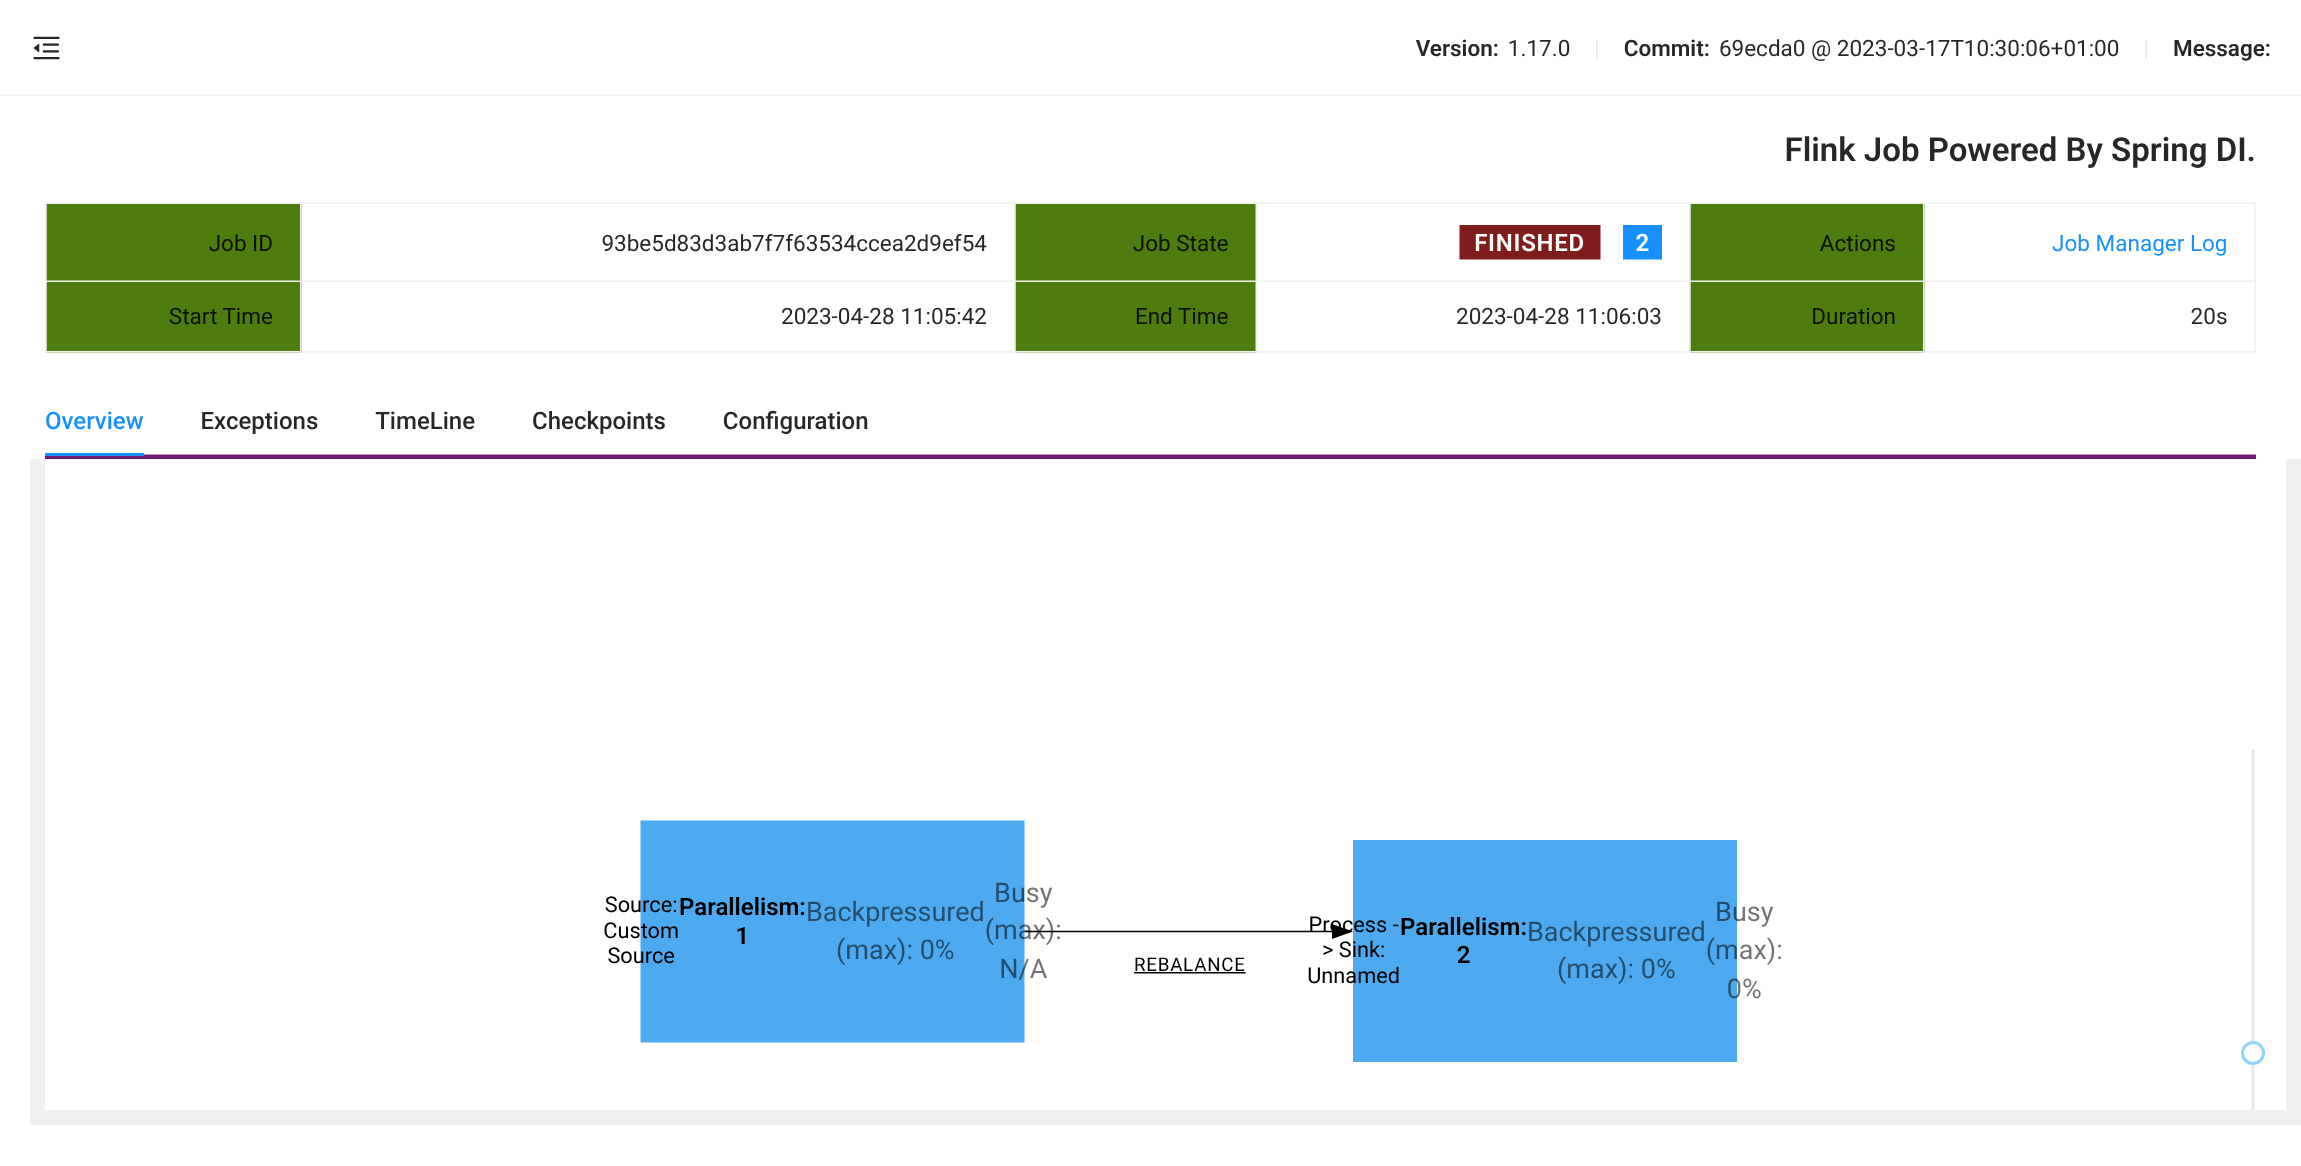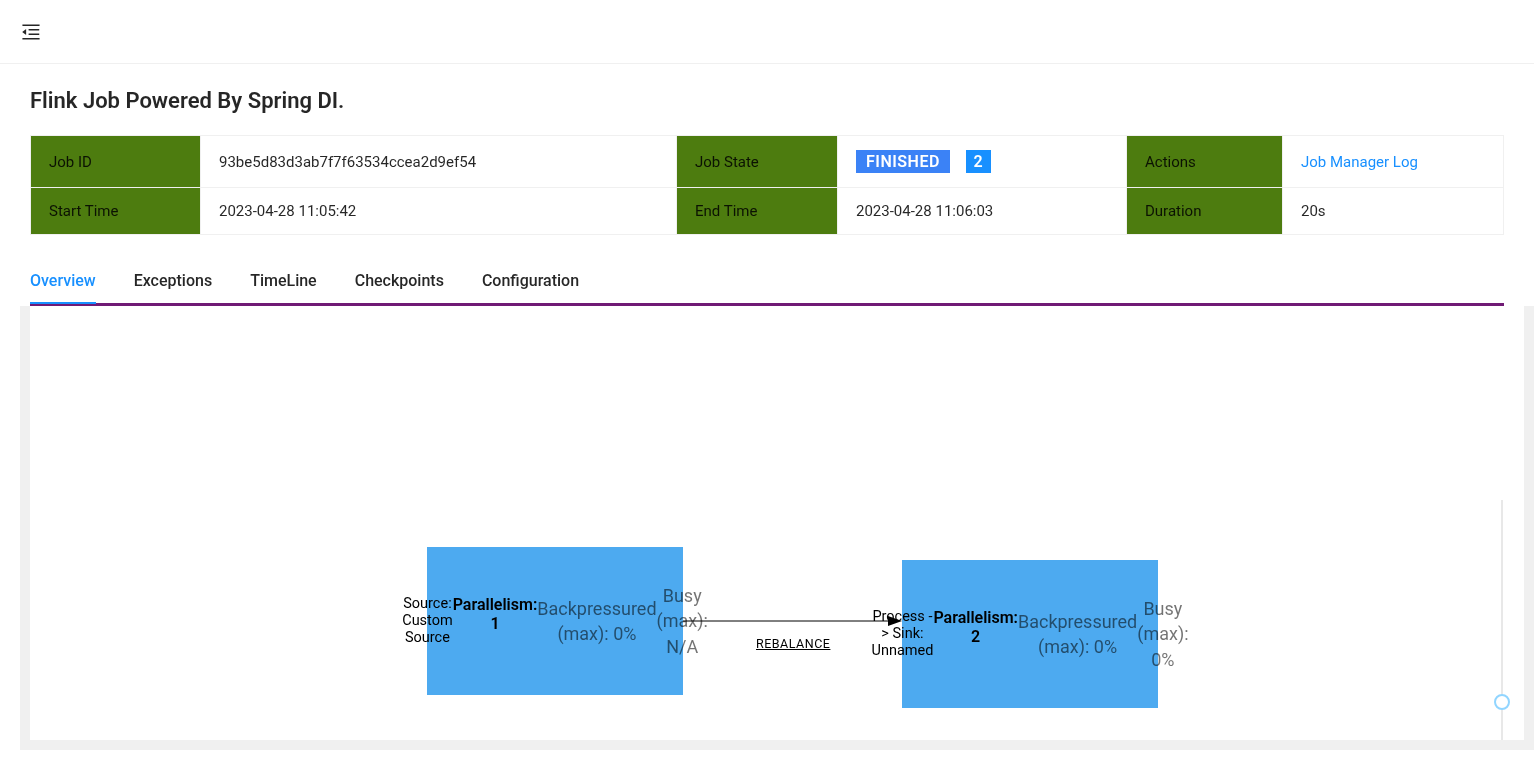--- a/index.html
+++ b/index.html
@@ -29,21 +29,21 @@
     display: flex;
     align-items: center;
     font-size: 15px;
     gap: 6px;
   }
   .header-info .divider {
     color: #e8e8e8;
     margin: 0 10px;
   }
   .header-info .label { font-weight: 600; }
-  .content { padding: 24px 30px 0 30px; }
+  .content { padding: 24px 30px 0 30px; text-align: right; }
   .page-title {
     font-size: 22px;
     font-weight: 600;
     margin-bottom: 22px;
   }
   .info-table {
     width: 100%;
     border-collapse: collapse;
     border: 1px solid #f0f0f0;
     table-layout: fixed;
@@ -59,21 +59,21 @@
     color: rgba(0,0,0,0.85);
   }
   .badge {
     display: inline-block;
     padding: 2px 10px;
     color: #fff;
     font-weight: 600;
     font-size: 16px;
     letter-spacing: 0.5px;
   }
-  .badge.finished { background: #3b82f6; }
+  .badge.finished { background: #7f1d1d; }
   .badge.count { background: #1890ff; padding: 2px 8px; margin-left: 12px; }
   .link { color: #1890ff; cursor: pointer; }
   .tabs {
     display: flex;
     gap: 38px;
     margin-top: 24px;
     border-bottom: 3px solid #701a75;
   }
   .tab {
     padding: 12px 0;
@@ -141,20 +141,29 @@
   }
 </style>
 </head>
 <body>
 
 <div class="header">
   <div class="menu-toggle">
     <svg viewBox="0 0 1024 1024" fill="currentColor">
       <path d="M408 442h480c4.4 0 8-3.6 8-8v-56c0-4.4-3.6-8-8-8H408c-4.4 0-8 3.6-8 8v56c0 4.4 3.6 8 8 8zm-8 204c0 4.4 3.6 8 8 8h480c4.4 0 8-3.6 8-8v-56c0-4.4-3.6-8-8-8H408c-4.4 0-8 3.6-8 8v56zm504-486H120c-4.4 0-8 3.6-8 8v56c0 4.4 3.6 8 8 8h784c4.4 0 8-3.6 8-8v-56c0-4.4-3.6-8-8-8zm0 632H120c-4.4 0-8 3.6-8 8v56c0 4.4 3.6 8 8 8h784c4.4 0 8-3.6 8-8v-56c0-4.4-3.6-8-8-8zM115.4 518.9L271.7 642c5.8 4.6 14.4.5 14.4-6.9V388.9c0-7.4-8.5-11.5-14.4-6.9L115.4 505.1a8.74 8.74 0 0 0 0 13.8z"></path>
     </svg>
+  </div>
+  <div class="header-info">
+    <span class="label">Version:</span>
+    <span>1.17.0</span>
+    <span class="divider">|</span>
+    <span class="label">Commit:</span>
+    <span>69ecda0 @ 2023-03-17T10:30:06+01:00</span>
+    <span class="divider">|</span>
+    <span class="label">Message:</span>
   </div>
 </div>
 
 <div class="content">
   <h1 class="page-title">Flink Job Powered By Spring DI.</h1>
 
   <table class="info-table">
     <colgroup>
       <col style="width:170px">
         <col style="width:476px">

